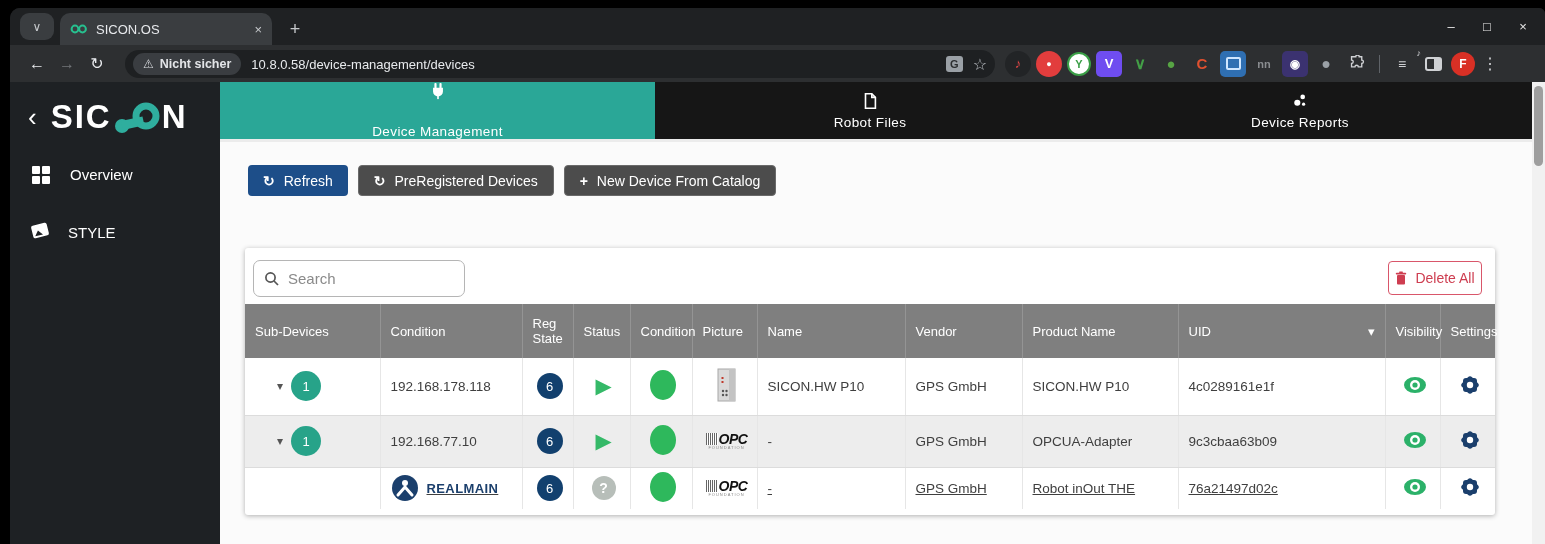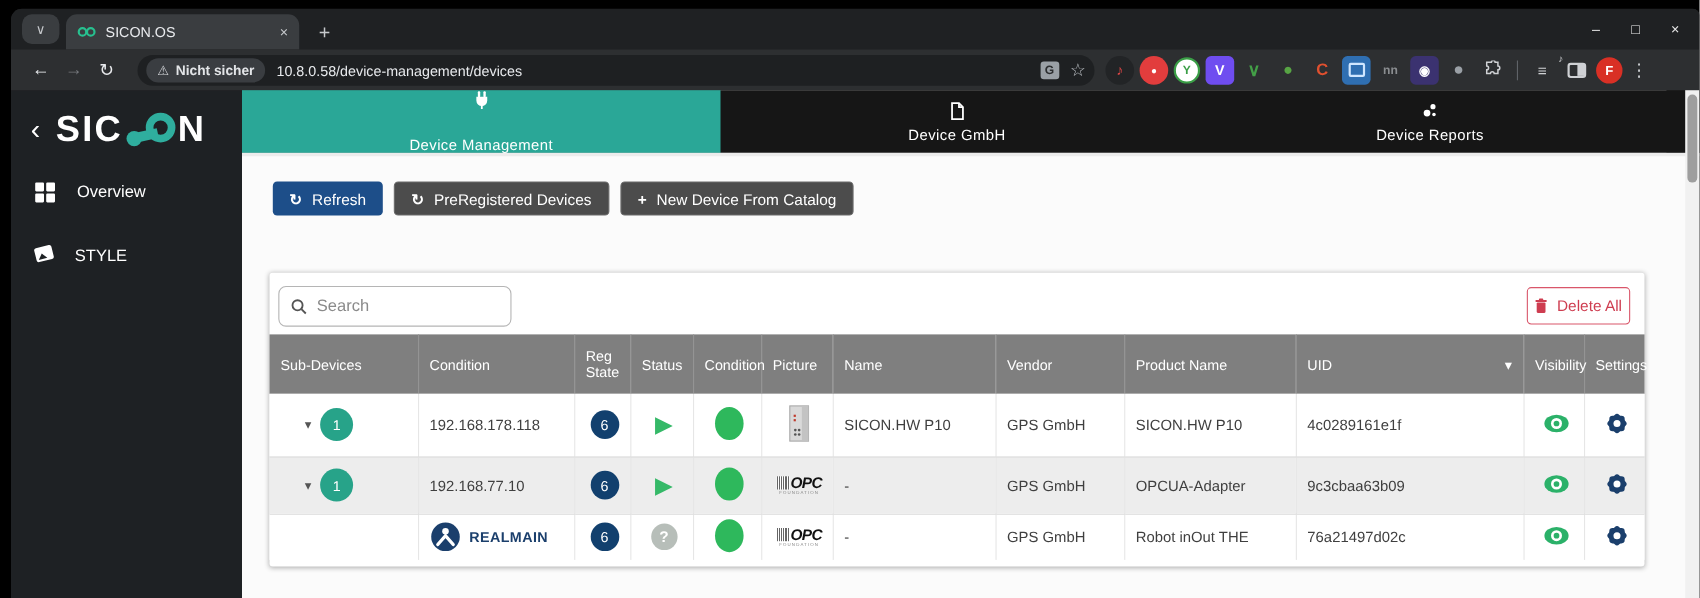--- a/index.html
+++ b/index.html
@@ -103,21 +103,21 @@
   
   table { position:absolute; left:0; top:56px; width:1250px; border-collapse:collapse; table-layout:fixed; }
   th { background:#7f7f7f; color:#fff; font-size:13px; font-weight:normal; text-align:left;
        padding:8px 6px 8px 10px; height:54px; border-right:1px solid #949494; vertical-align:middle; }
   th:last-child { border-right:none; }
   td { font-size:13.5px; color:#3f3f3f; padding:4px 6px 4px 10px; border-right:1px solid #e6e6e6;
        border-bottom:1px solid #dcdcdc; vertical-align:middle; }
   td:last-child { border-right:none; }
   tr.r0 td { height:57px; background:#fff; }
   tr.r1 td { height:52px; background:#ededed; }
-  tr.r2 td { height:36px; background:#fff; border-bottom:none; }
+  tr.r2 td { height:36px; background:#fff; border-bottom:none;text-decoration:underline; }
   .cellcenter { text-align:center; }
   .uidhead { display:flex; align-items:center; justify-content:space-between; padding-right:4px; }
 
   .caret { color:#555; font-size:12px; margin:0 8px 0 22px; }
   .subbadge { display:inline-flex; width:30px; height:30px; border-radius:50%; background:#27a389;
               color:#fff; font-size:13px; align-items:center; justify-content:center; vertical-align:middle; }
   .regbadge { display:inline-flex; width:26px; height:26px; border-radius:50%; background:#12406e;
               color:#fff; font-size:13px; align-items:center; justify-content:center; }
   .playico { color:#35b968; font-size:21px; }
   .qbadge { display:inline-flex; width:24px; height:24px; border-radius:50%; background:#b7beb9;
@@ -268,21 +268,21 @@
             <path d="M4.5 6.5h11v4a5.5 5.5 0 0 1-11 0z" fill="#fff"></path>
               <rect x="9.1" y="14" width="1.8" height="5" fill="#fff"></rect>
           </svg>
           <span>Device Management</span>
         </div>
         <div class="apptab">
           <svg width="18" height="18" viewBox="0 0 20 20">
             <path d="M5 2h7l4 4v12H5z" fill="none" stroke="#fff" stroke-width="1.8"></path>
               <path d="M12 2v4h4" fill="none" stroke="#fff" stroke-width="1.8"></path>
           </svg>
-          <span>Device GmbH</span>
+          <span>Robot Files</span>
         </div>
         <div class="apptab">
           <svg width="18" height="18" viewBox="0 0 20 20">
             <circle cx="7" cy="12" r="3.4" fill="#fff"></circle>
               <circle cx="13" cy="5.5" r="2.6" fill="#fff"></circle>
               <circle cx="14" cy="13.5" r="1.8" fill="#fff"></circle>
           </svg>
           <span>Device Reports</span>
         </div>
         <div class="tabfill"></div>

